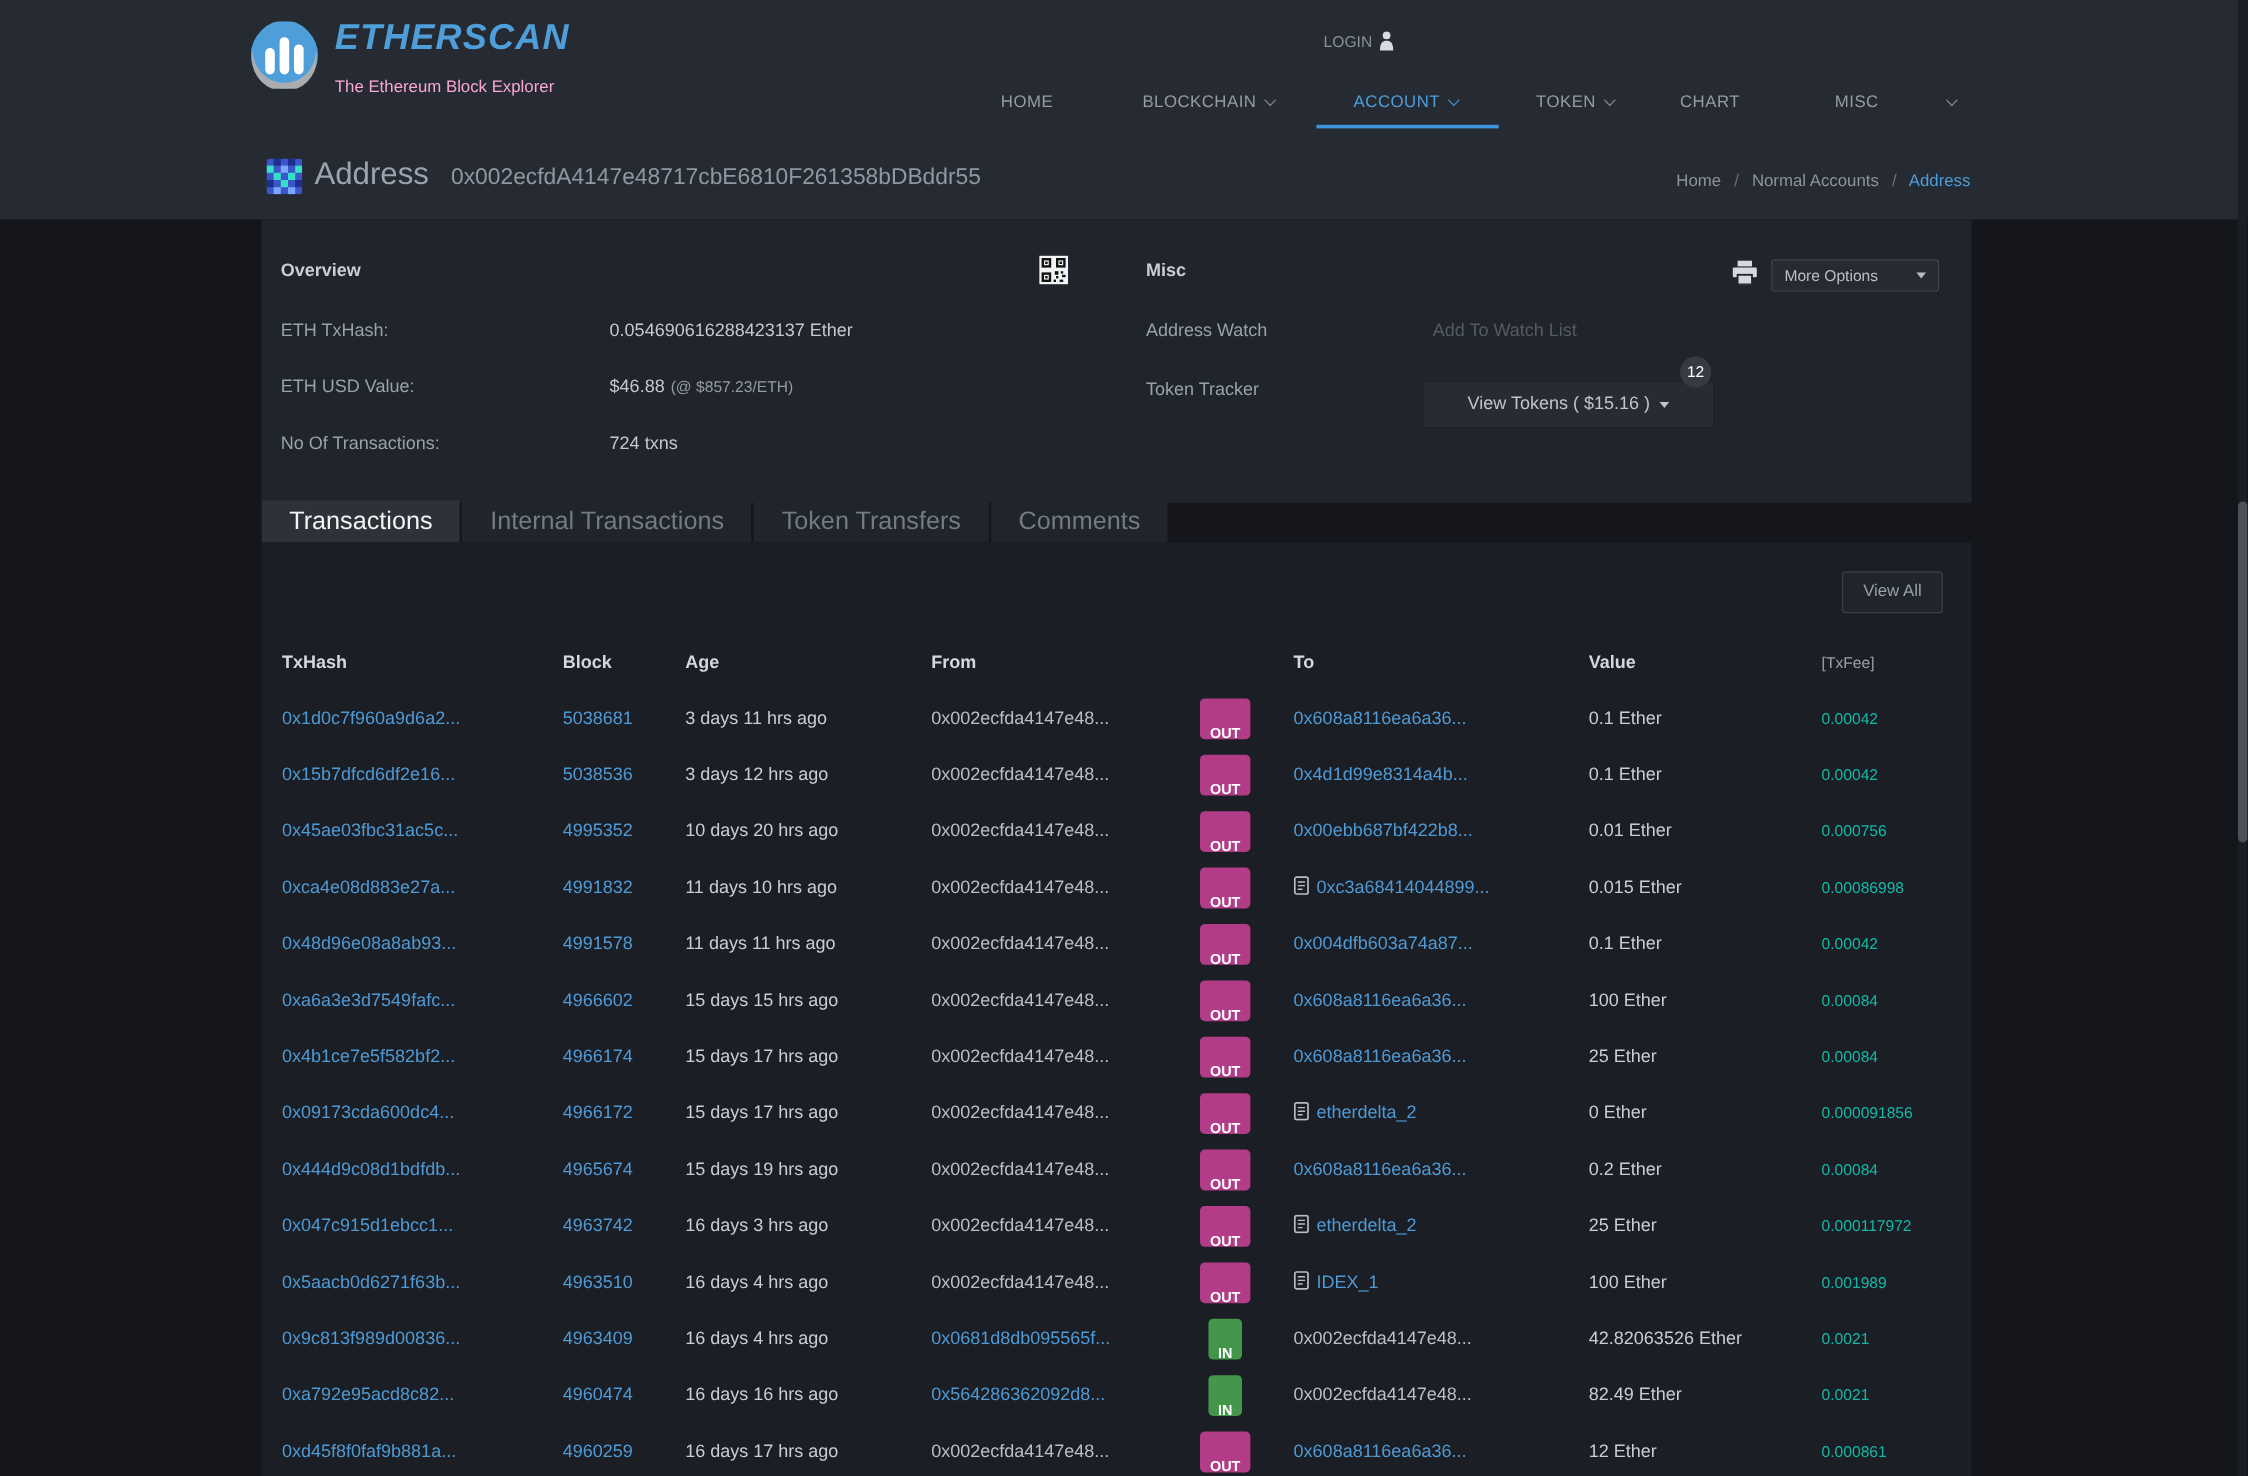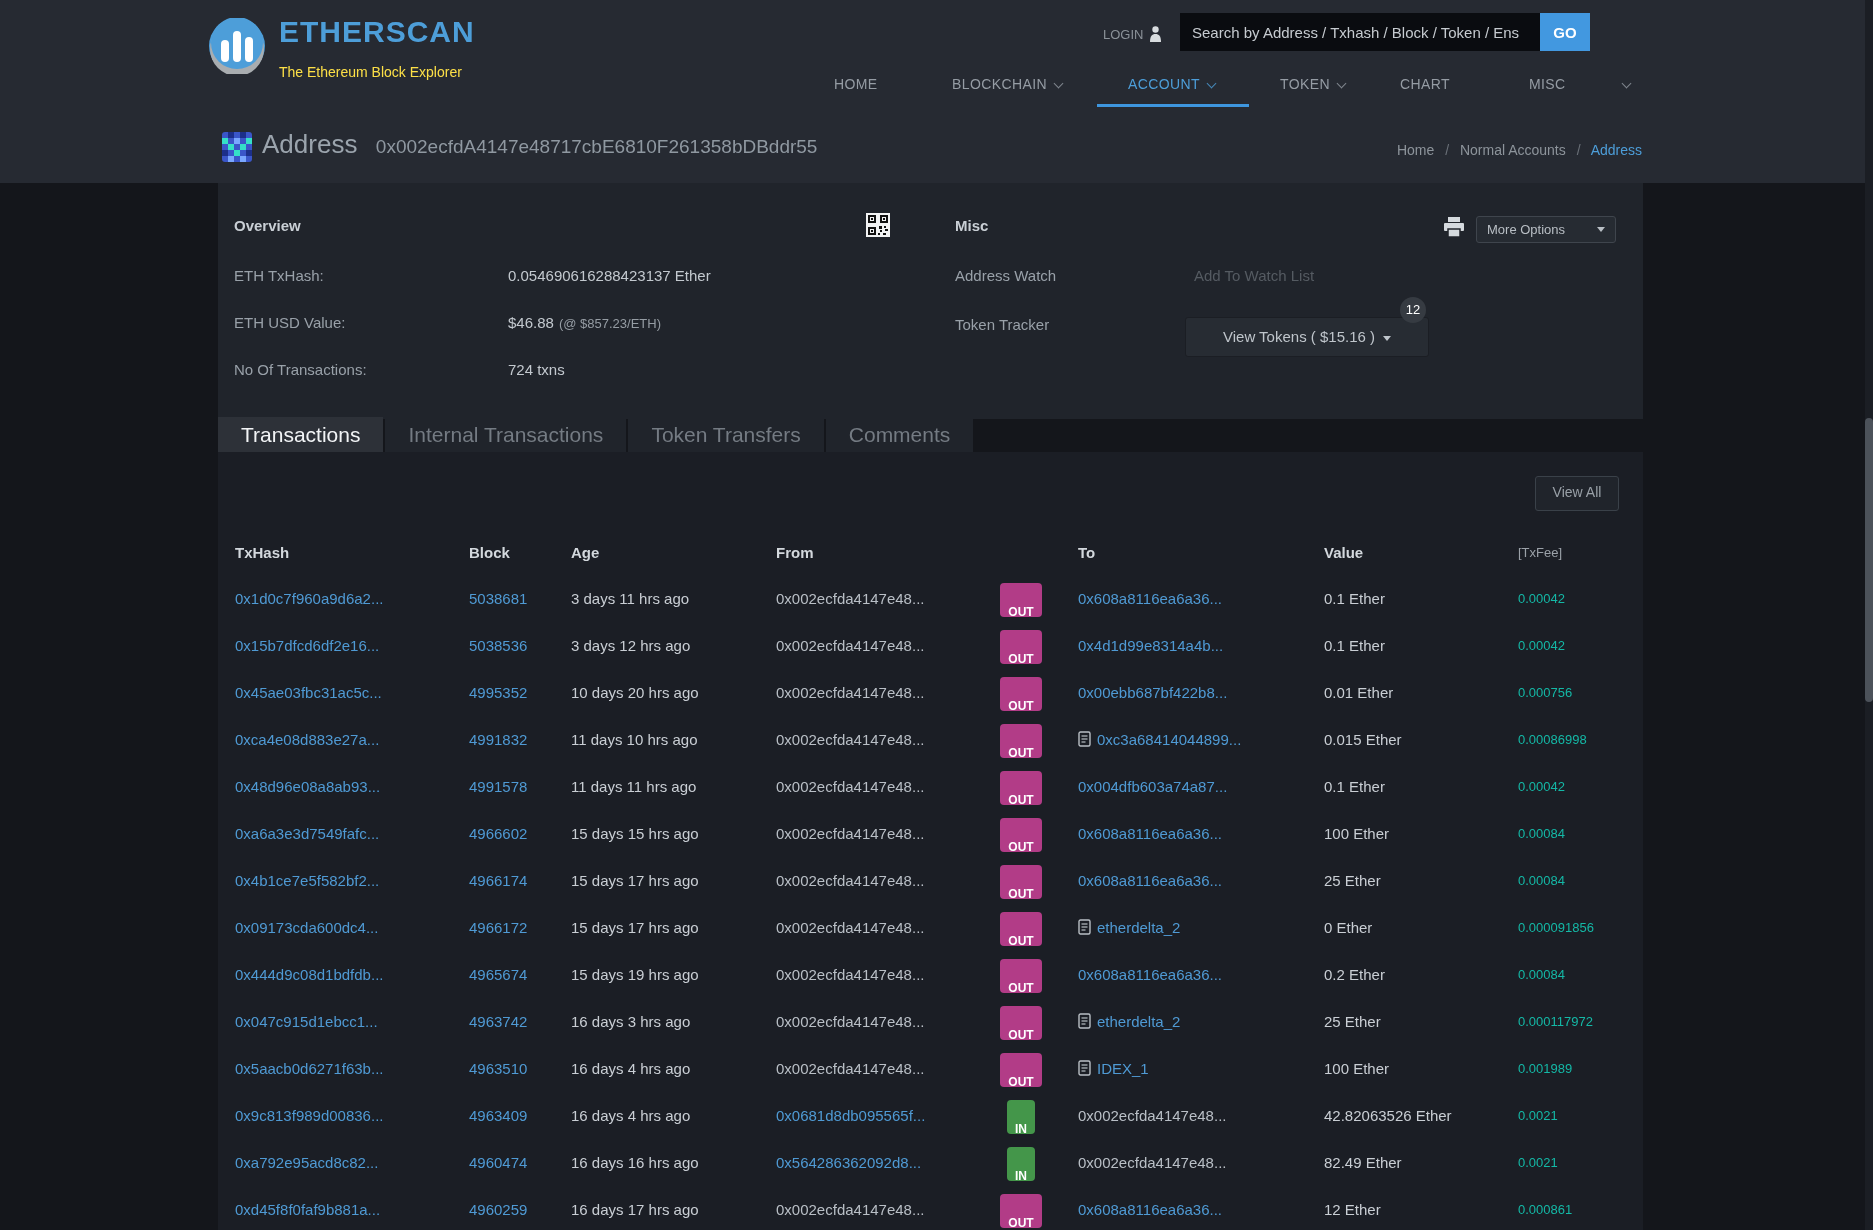--- a/index.html
+++ b/index.html
@@ -4,22 +4,22 @@
 <style>
   * { margin:0; padding:0; box-sizing:border-box; }
   html,body { width:1873px; height:1230px; overflow:hidden; background:#14161b;
               font-family:"Liberation Sans","DejaVu Sans",sans-serif; }
   .page { position:relative; width:1873px; height:1230px; background:#14161b; }
 
   
   .site-header { position:absolute; left:0; top:0; width:1873px; height:183px; background:#262a32; }
   .logo { position:absolute; left:209px; top:16px; display:flex; align-items:center; cursor:pointer; }
   .logo-text { margin-left:14px; }
-  .logo-title { font-size:30px; font-weight:bold; color:#4d9ed9; letter-spacing:1px; line-height:32px; }
-  .logo-sub { font-size:14px; color:#fde047; margin-top:16px; }
+  .logo-title { font-size:30px; font-weight:bold; color:#4d9ed9; letter-spacing:1px; line-height:32px;font-style:italic; }
+  .logo-sub { font-size:14px; color:#f9a8d4; margin-top:16px; }
 
   .login { position:absolute; left:1103px; top:26px; font-size:13px; color:#8b9299; cursor:pointer; display:flex; align-items:center; }
   .login svg { margin-left:6px; }
 
   .search-wrap { position:absolute; left:1180px; top:13px; display:flex; }
   .search-input { width:360px; height:38px; background:#0a0c10; border:none; outline:none;
                   color:#cfd4d9; font-size:15px; padding:0 12px; font-family:inherit; }
   .search-input::placeholder { color:#c6cbd0; opacity:1; }
   .go-btn { width:50px; height:38px; background:#4298e0; color:#fff; font-weight:bold;
             font-size:15px; border:none; cursor:pointer; font-family:inherit; }
@@ -126,24 +126,20 @@
     </div>
 
     <div class="login">
       <span>LOGIN</span>
       <svg width="13" height="17" viewBox="0 0 13 17" fill="#d8dcdf">
         <circle cx="6.5" cy="3.5" r="3.2"></circle>
         <path d="M1 16 C1 10 3 8 6.5 8 C10 8 12 10 12 16 Z"></path>
       </svg>
     </div>
 
-    <div class="search-wrap">
-      <input class="search-input" type="text" placeholder="Search by Address / Txhash / Block / Token / Ens" style="">
-      <button class="go-btn">GO</button>
-    </div>
 
     <div class="nav-item" style="left:834px">
       <span>HOME</span>
     </div>
     <div class="nav-item" style="left:952px">
       <span>BLOCKCHAIN</span><span class="chev"></span>
     </div>
     <div class="nav-item active" style="left:1128px">
       <span>ACCOUNT</span><span class="chev"></span>
     </div>

